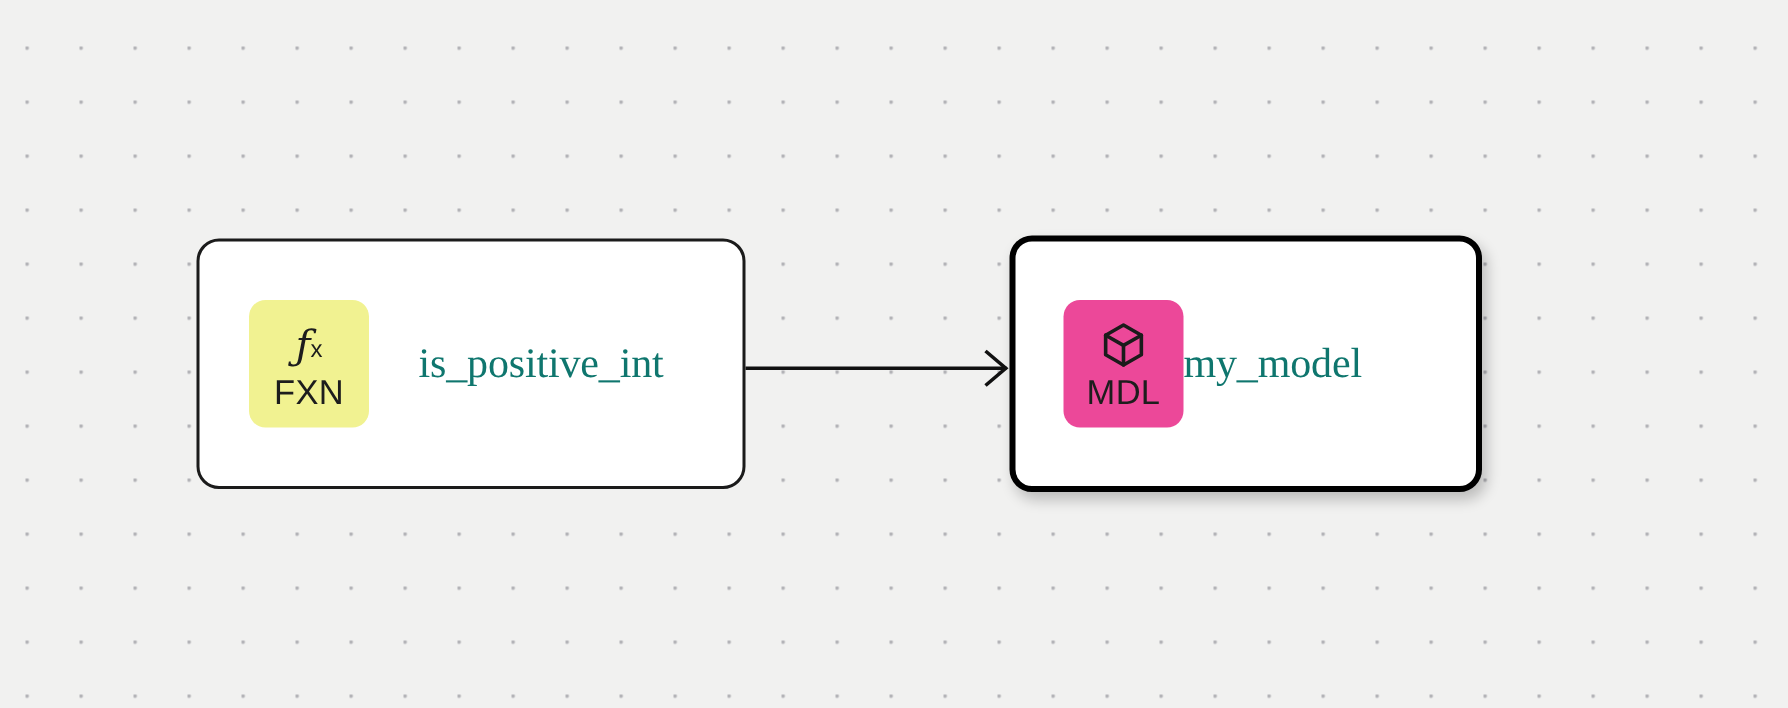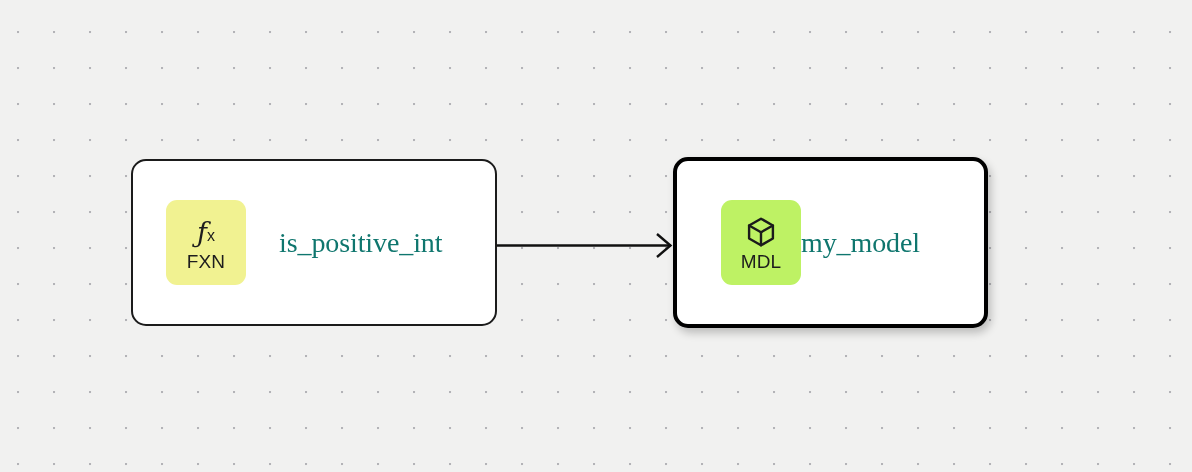--- a/index.html
+++ b/index.html
@@ -80,22 +80,22 @@
     gap: 2px;
     flex: 0 0 auto;
   }
 
   .badge-fxn {
     background: #f1f291;
     margin-left: 33px;
   }
 
   .badge-mdl {
-    background: #bef264;
-    margin-left: 44px;
+    background: #ec4899;
+    margin-left: 32px;
   }
 
   .badge-glyph {
     height: 36px;
     display: flex;
     align-items: center;
     justify-content: center;
     line-height: 1;
   }
 
@@ -109,21 +109,21 @@
 
   .fx-glyph .x-part {
     font-family: "Liberation Sans", sans-serif;
     font-style: normal;
     font-size: 16px;
     vertical-align: 1px;
   }
 
   .badge-caption {
     font-family: "Liberation Sans", sans-serif;
-    font-size: 19px;
+    font-size: 23px;
     color: #1d1d1d;
     letter-spacing: 0.2px;
     line-height: 1;
   }
 
   
   .node-label {
     font-family: Liberation Serif, serif;
     font-size: 28px;
     color: #0f766e;

